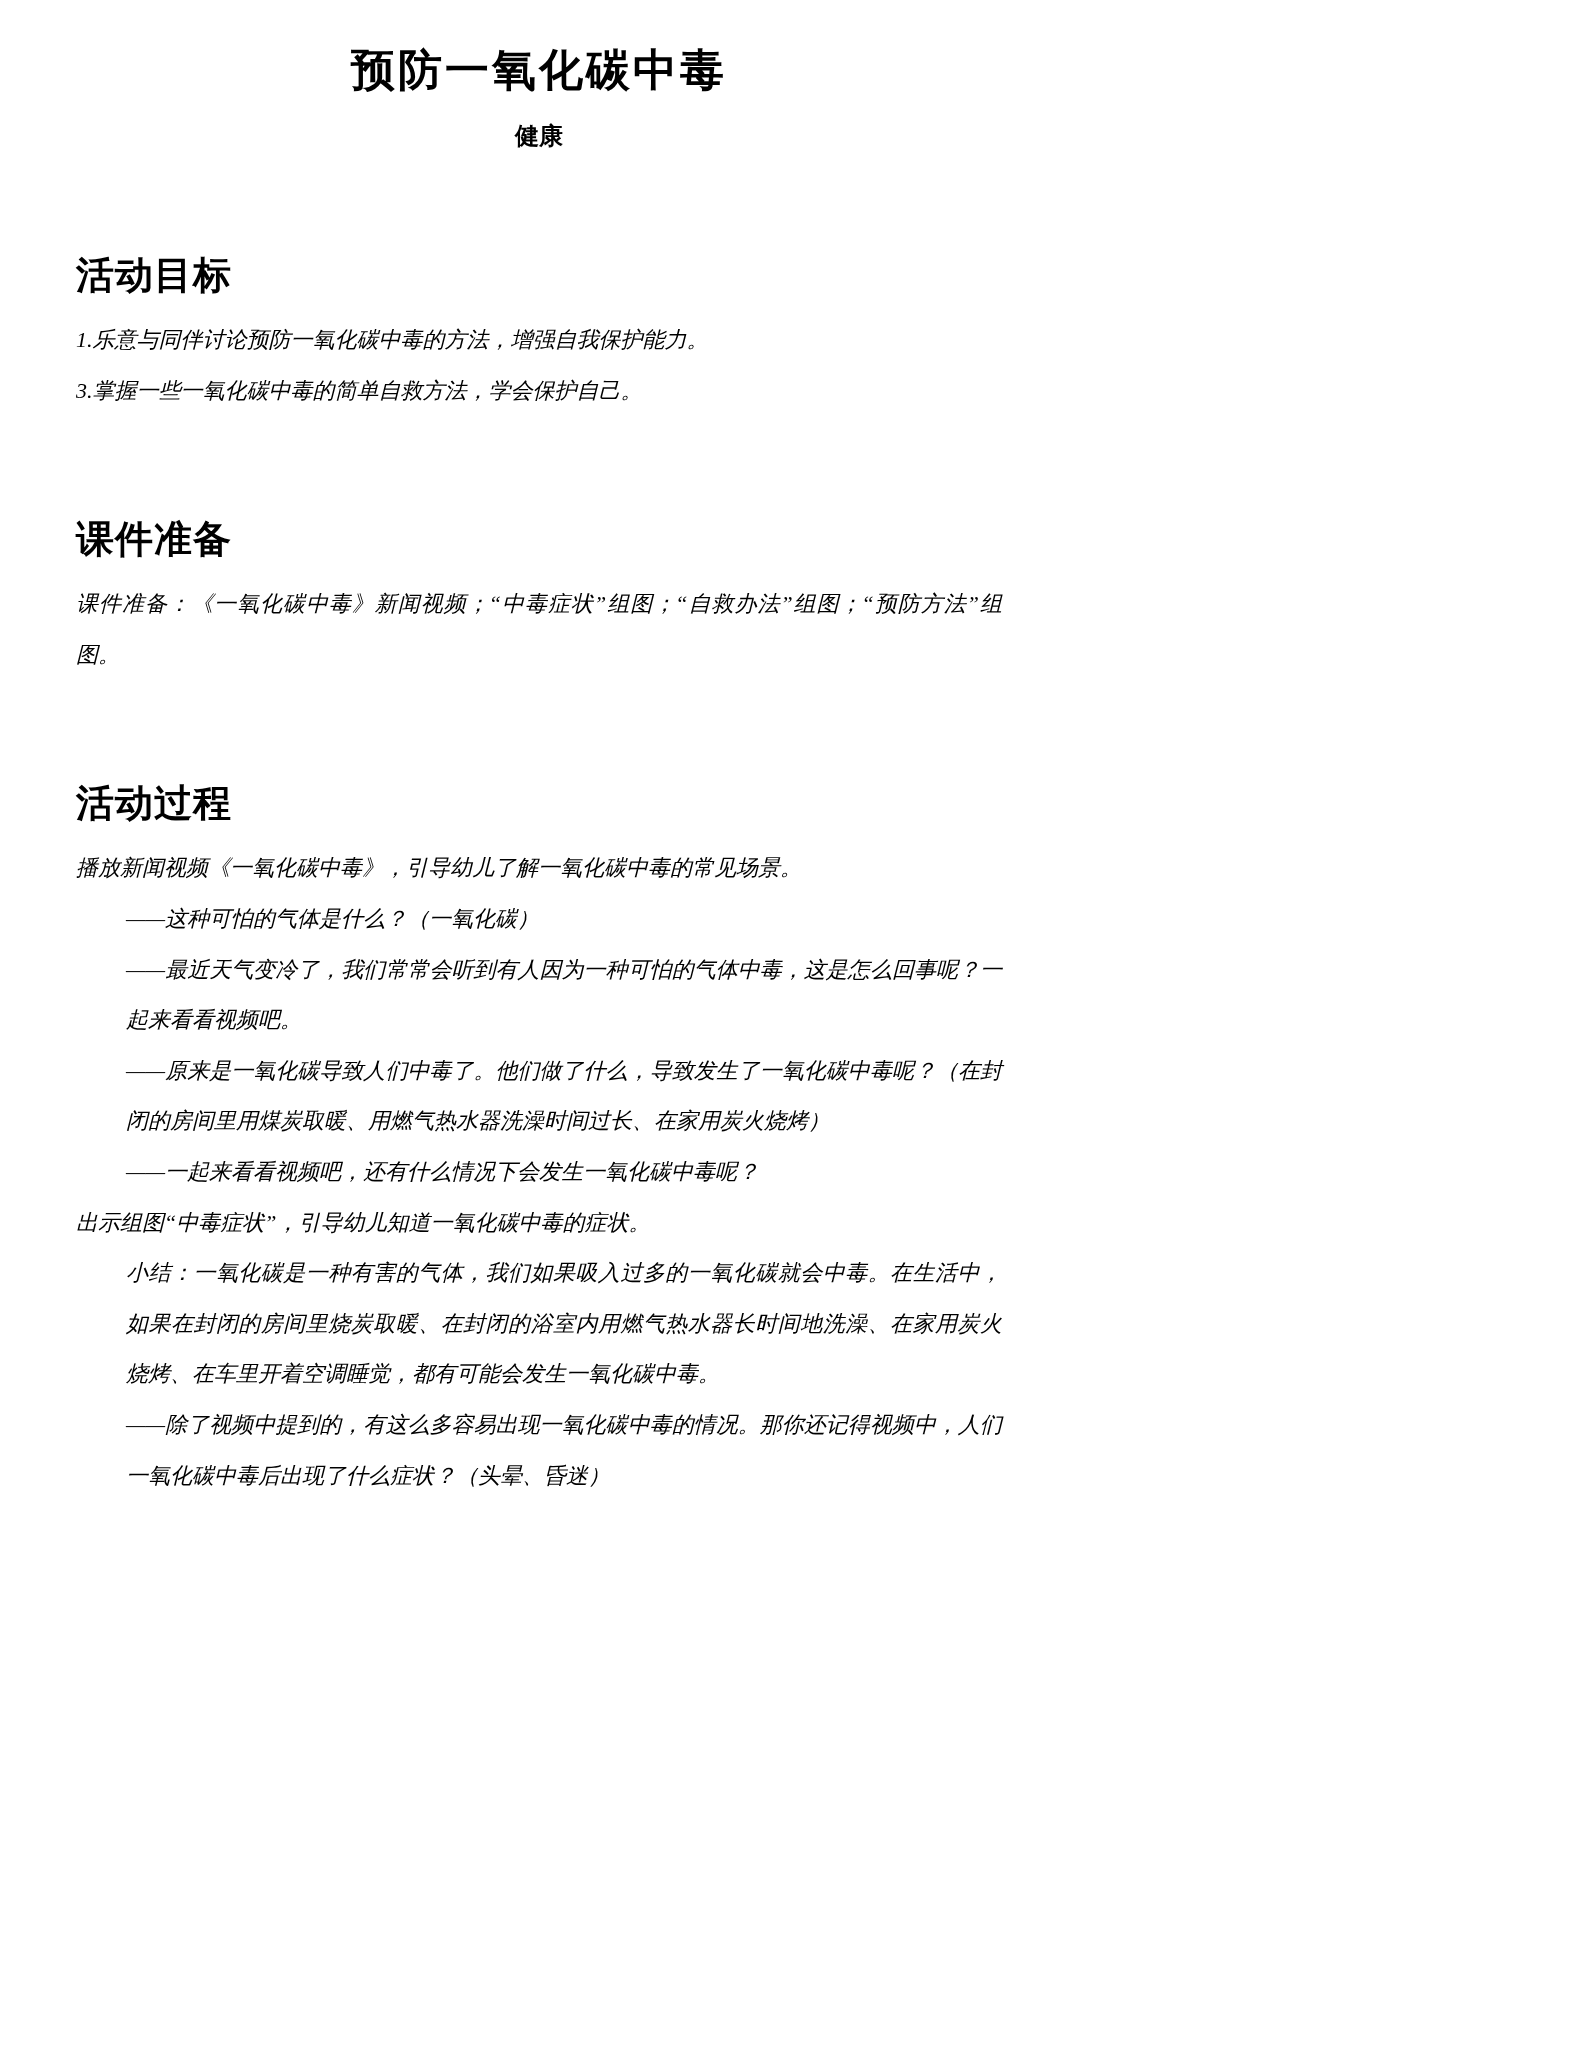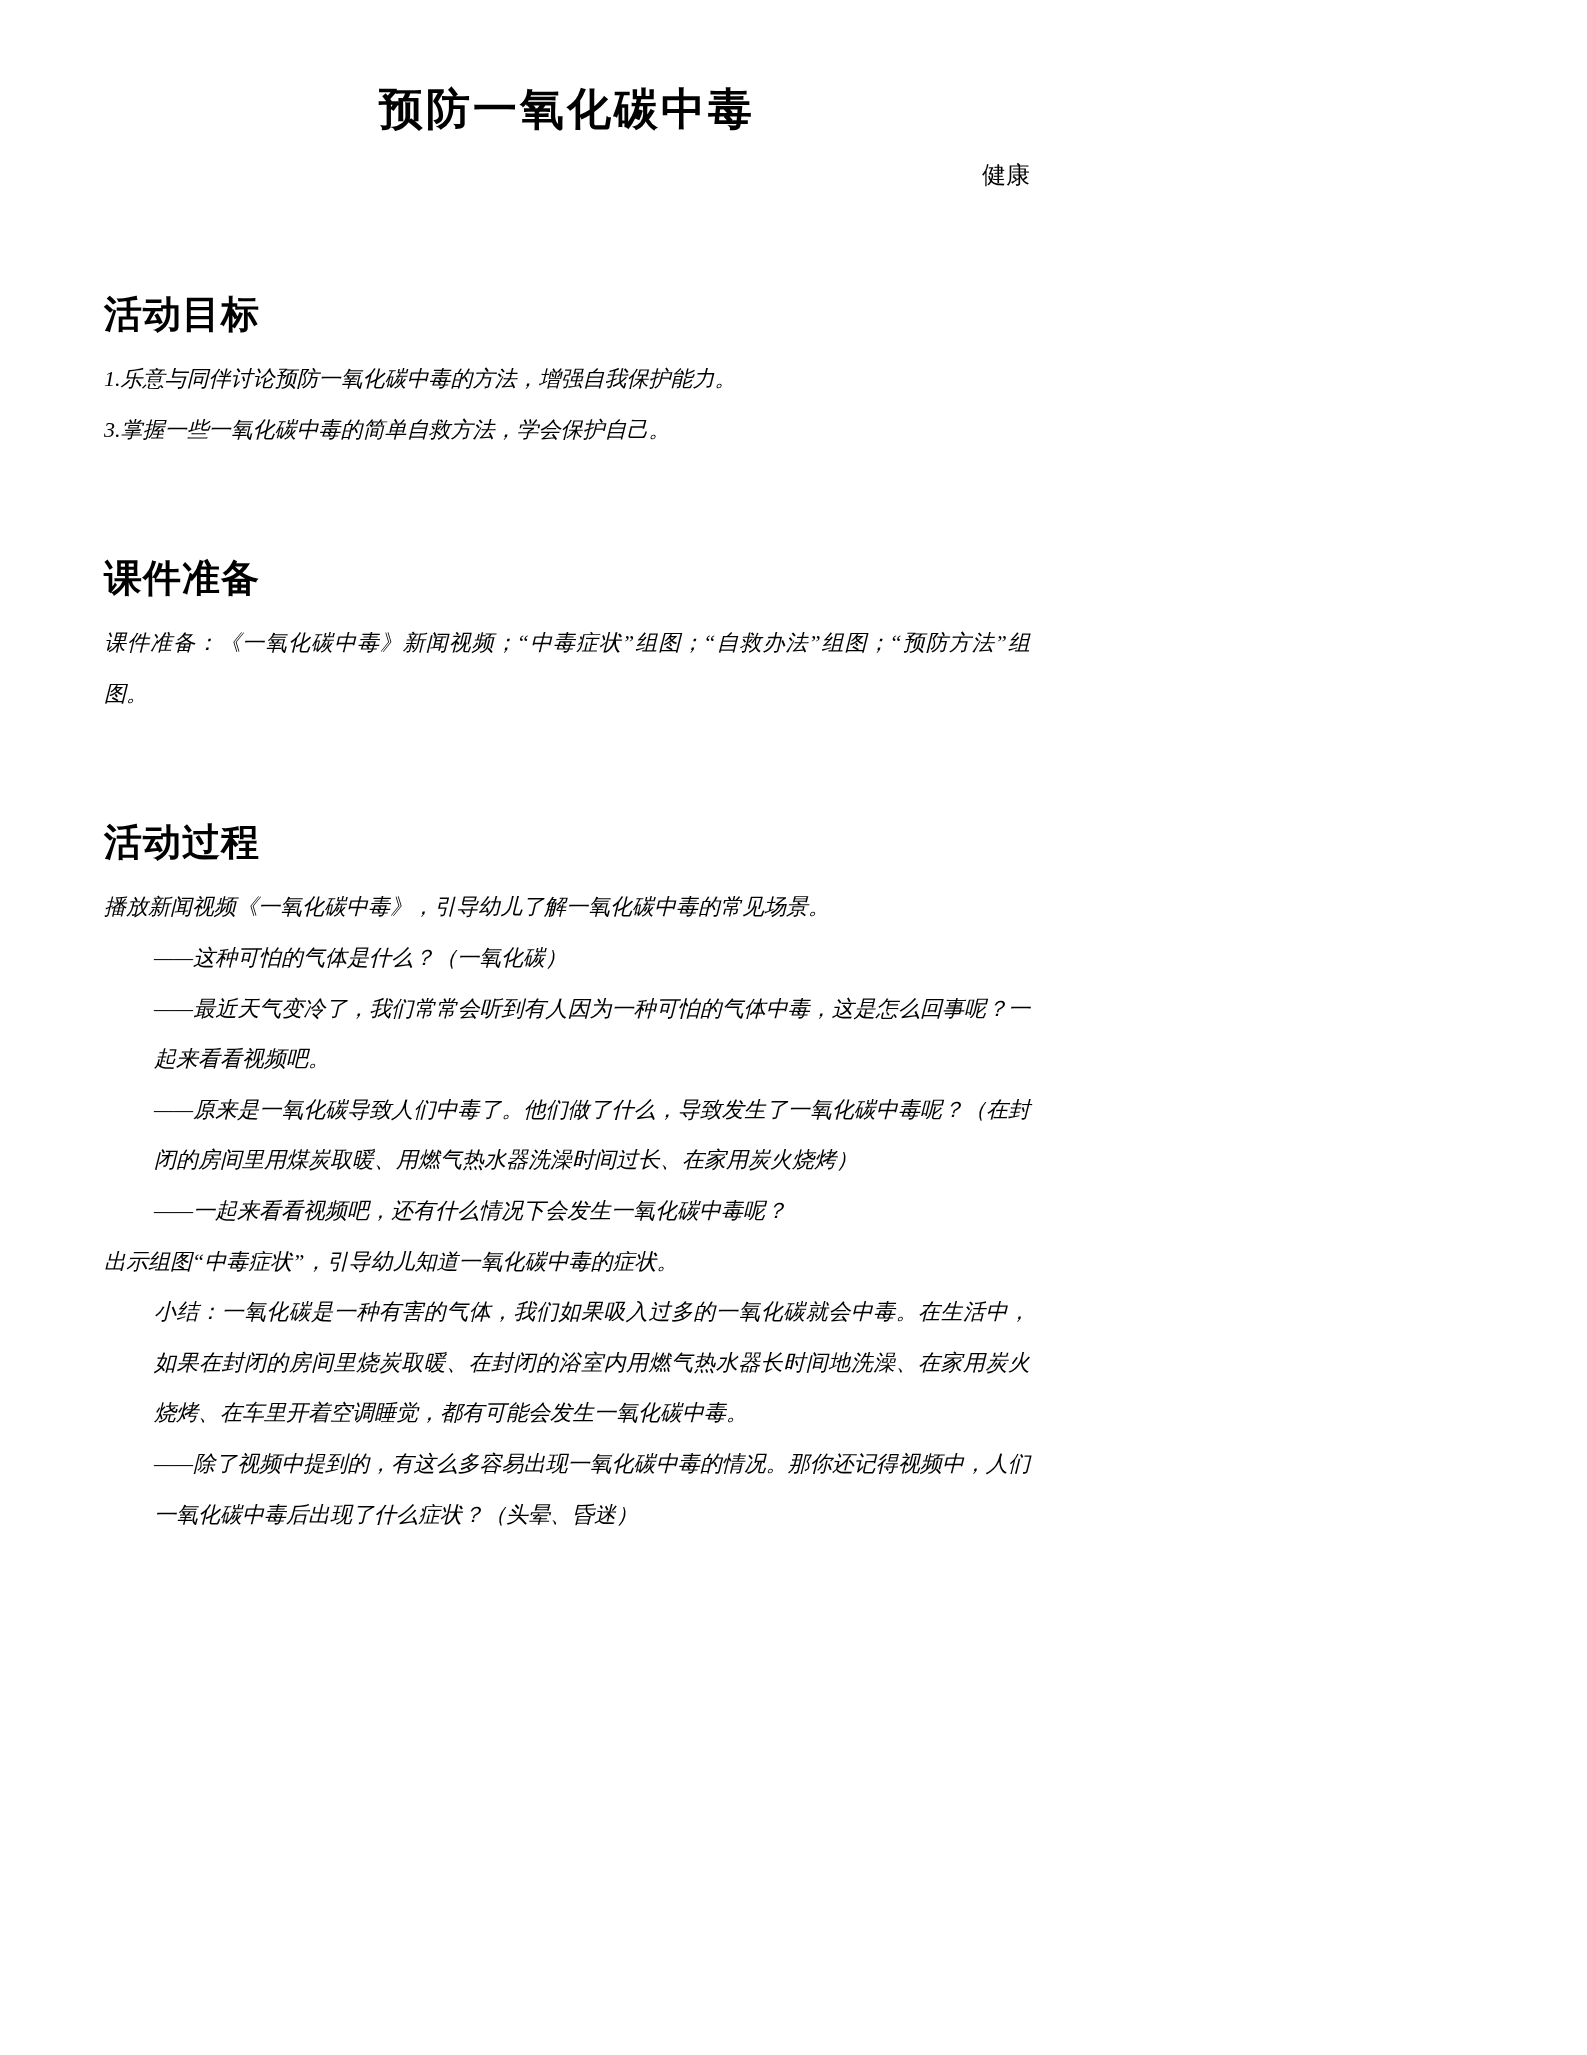--- a/index.html
+++ b/index.html
@@ -13,34 +13,34 @@
       overflow: hidden;
     }
     .page {
       width: 1587px;
       height: 2055px;
       background: #ffffff;
       position: relative;
     }
     .content {
       width: 926px;
-      margin-left: 104px;
-      padding-top: 80px;
+      margin-left: 76px;
+      padding-top: 41px;
     }
     .doc-title {
       font-size: 44px;
       font-weight: bold;
       text-align: center;
       letter-spacing: 3px;
       margin: 0 0 20px 0;
     }
     .doc-subtitle {
       font-size: 24px;
-      font-weight: normal;
-      text-align: right;
+      font-weight: bold;
+      text-align: center;
       margin: 0;
     }
     .doc-section { margin: 0; }
     .sec-heading {
       font-size: 38px;
       font-weight: bold;
       letter-spacing: 1px;
       margin: 98px 0 14px 0;
     }
     .para {

